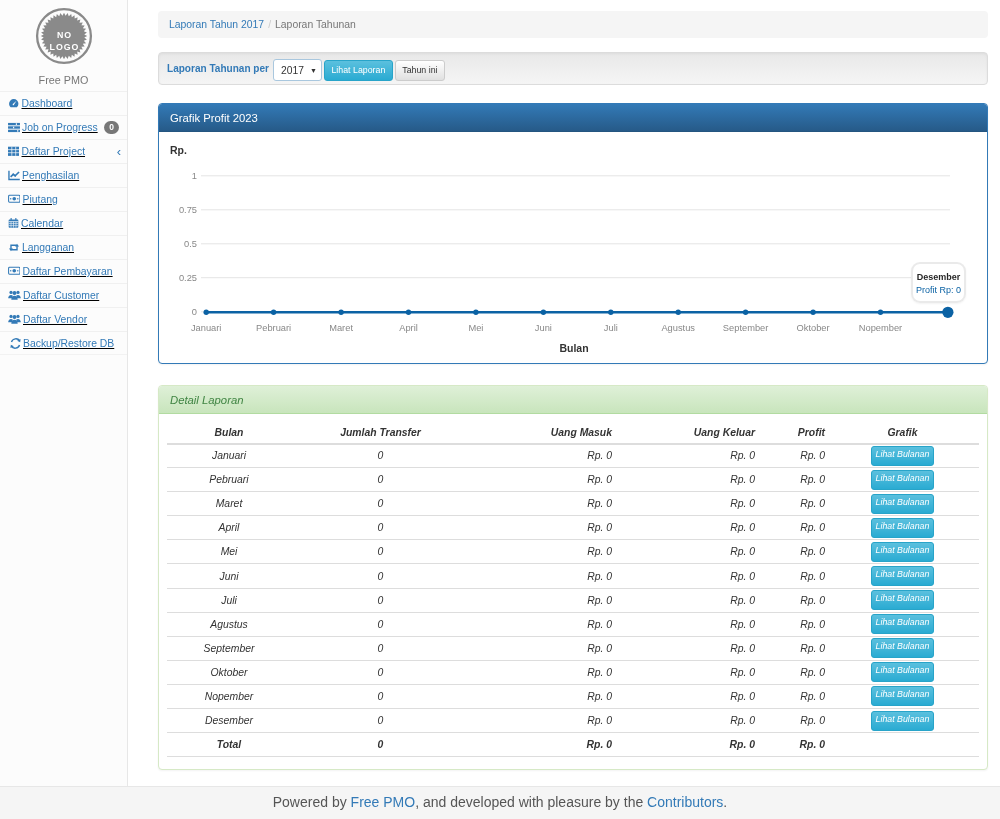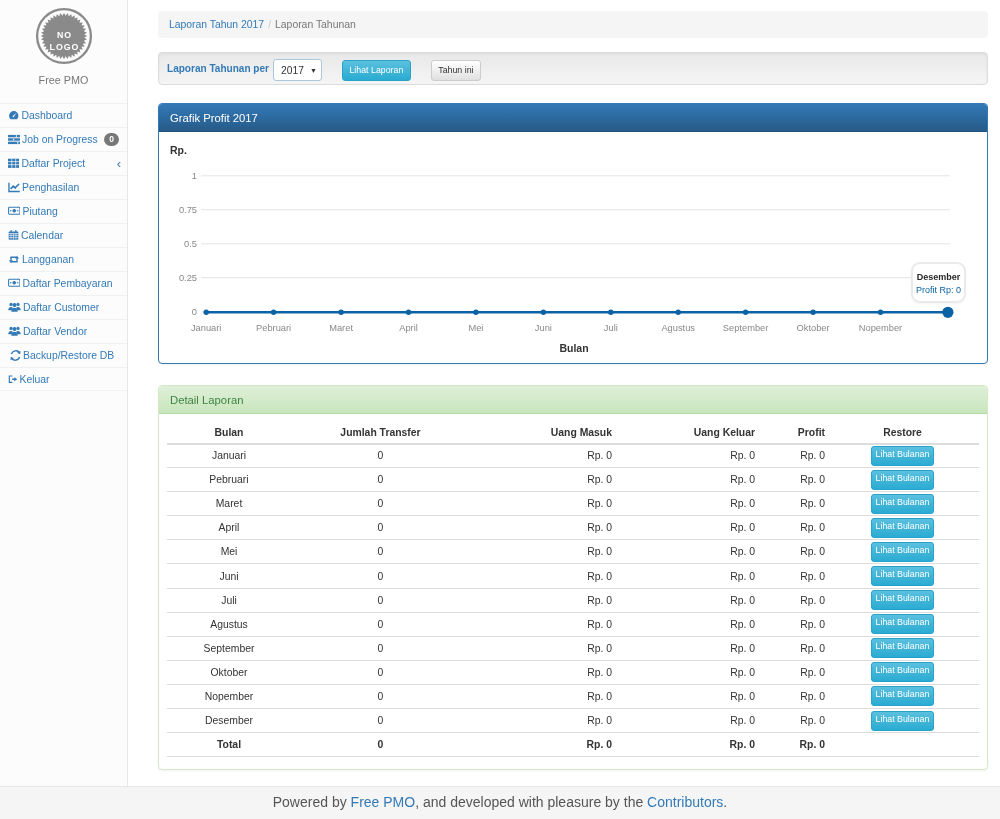--- a/index.html
+++ b/index.html
@@ -3,21 +3,21 @@
 <meta charset="utf-8">
 <style>
 * { margin:0; padding:0; box-sizing:border-box; }
 html,body { width:1000px; height:819px; background:#fff; font-family:"Liberation Sans", sans-serif; font-size:10.4px; overflow:hidden; }
 a { text-decoration:none; }
 .wrap { position:relative; width:1000px; height:786px; }
 
 .sidebar { position:absolute; left:0; top:0; width:128px; height:786px; background:#fcfcfc; border-right:1px solid #e7e7e7; }
 .logo-box { text-align:center; padding-top:7px; }
 .brand { margin-top:7px; color:#777; font-size:10.8px; }
-ul.menu { list-style:none; margin-top:17px; }
+ul.menu { list-style:none; margin-top:5px;text-decoration:underline; }
 ul.menu li { border-top:1px solid #f0f0f0; height:24px; line-height:23px; position:relative; padding-left:7.5px; white-space:nowrap; }
 ul.menu li:last-child { border-bottom:1px solid #f2f2f2; }
 ul.menu li a { color:#337ab7; font-size:10.4px; }
 ul.menu .mi { display:inline-block; margin-right:2.5px; } ul.menu svg { vertical-align:-1.5px; }
 ul.menu li:nth-child(1) svg { width:11.5px; height:10.6px; }
 ul.menu li:nth-child(2) svg { width:12px; height:11px; }
 ul.menu li:nth-child(3) svg { width:11.5px; height:10.6px; }
 ul.menu li:nth-child(4) svg { width:12px; height:11px; }
 ul.menu li:nth-child(5) svg { width:12.5px; height:11.5px; }
 ul.menu li:nth-child(6) svg { width:11px; height:10.2px; }
@@ -36,27 +36,27 @@
 .breadcrumb { background:#f5f5f5; border-radius:4px; height:27.5px; line-height:27.5px; padding:0 11px; margin-bottom:14px; color:#777; font-size:10.4px; }
 .breadcrumb a { color:#337ab7; }
 .breadcrumb .sep { color:#ccc; padding:0 4px; }
 .well { background:linear-gradient(to bottom,#e8e8e8 0,#f5f5f5 100%); border:1px solid #dcdcdc; border-radius:4px; height:33px; margin-bottom:18px; display:flex; align-items:center; padding:0 8px; box-shadow:inset 0 1px 3px rgba(0,0,0,.05); }
 .well label { color:#337ab7; font-weight:bold; font-size:10.05px; }
 .sel { display:inline-flex; align-items:center; justify-content:space-between; width:49px; height:22px; background:#fff; border:1px solid #a9c7de; border-radius:3px; margin-left:4px; padding:0 4px 0 7px; color:#333; font-size:10.3px; position:relative; top:1.7px;text-align:center; }
 .sel .car { font-size:7px; color:#333; }
 .btn { display:inline-block; text-align:center; border-radius:3px; font-size:8.8px; }
 .btn-info { background:linear-gradient(to bottom,#5bc0de 0,#2aabd2 100%); border:1px solid #28a4c9; color:#fff; }
 .btn-default { background:linear-gradient(to bottom,#fff 0,#e0e0e0 100%); border:1px solid #ccc; color:#333; }
-.btn-go { height:21px; line-height:19px; padding:0 6.5px; margin-left:20px; position:relative; top:2px; }
+.btn-go { height:21px; line-height:19px; padding:0 6.5px; margin-left:2px; position:relative; top:2px; }
 
 .panel { border-radius:4px; margin-bottom:21px; background:#fff; box-shadow:0 1px 2px rgba(0,0,0,.05); }
 .panel-primary { border:1px solid #337ab7; }
 .panel-primary .phead { background:linear-gradient(to bottom,#337ab7 0,#265a88 100%); color:#fff; border-bottom:1px solid #245580; }
 .phead { height:28px; line-height:28px; padding:0 11px; border-top-left-radius:3px; border-top-right-radius:3px; font-size:11.3px; }
-.panel-success { border:1px solid #d6e9c6; }
+.panel-success { border:1px solid #d6e9c6;font-style:italic; }
 .panel-success .phead { background:linear-gradient(to bottom,#dff0d8 0,#c8e5bc 100%); color:#3f8442; border-bottom:1px solid #b2dba1; }
 .chart-body { position:relative; height:231px; }
 
 .tbl-body { padding:7.5px 8px 12px 8px; }
 table { border-collapse:collapse; width:100%; table-layout:fixed; }
 th { font-weight:bold; border-bottom:2px solid #ddd; height:22px; font-size:10.4px; color:#333; }
 td { border-bottom:1px solid #ddd; height:24.1px; font-size:10.4px; color:#333; }
 .c { text-align:center; } .r { text-align:right; padding-right:6px; } .pil { padding-right:5px; }
 .btn-lb { width:63px; height:20px; line-height:14px; font-size:8.8px; }
 tr.total td { font-weight:bold; }
@@ -157,36 +157,32 @@
                   <path d="M3.3 10.8c0-2.4 1.4-4 3.2-4s3.2 1.6 3.2 4z"></path>
                 </g>
               </svg></span>Daftar Vendor</a></li>
       <li><a href="#"><span class="mi" style="margin-left:2px"><svg width="12" height="12" viewBox="0 0 12 12">
                 <g fill="none" stroke="#337ab7" stroke-width="1.5">
                   <path d="M10.6 3.2A5 5 0 0 0 1.6 4.4"></path>
                   <path d="M1.4 8.8a5 5 0 0 0 9-1.2"></path>
                 </g>
                 <path fill="#337ab7" d="M11.5 1l-.4 3.6L7.7 3zM.5 11l.4-3.6L4.3 9z"></path>
               </svg></span>Backup/Restore DB</a></li>
-      <li><a href="#"><span class="mi"><svg width="13" height="12" viewBox="0 0 13 12">
-                <path fill="#337ab7" d="M1 .8h5v1.6H2.6v7.2H6v1.6H1z"></path>
-                <path fill="#337ab7" d="M5.6 4.9h3V3.2L13 6 8.6 8.8V7H5.6z"></path>
-              </svg></span>Keluar</a></li>
     </ul>
   </div>
   <div class="main">
     <div class="breadcrumb"><a href="#">Laporan Tahun 2017</a><span class="sep">/</span>Laporan Tahunan</div>
     <div class="well">
       <label>Laporan Tahunan per</label>
       <span class="sel">2017<span class="car">▼</span></span>
       <span class="btn btn-info btn-go">Lihat Laporan</span>
       <span class="btn btn-default btn-go">Tahun ini</span>
     </div>
     <div class="panel panel-primary">
-      <div class="phead">Grafik Profit 2017</div>
+      <div class="phead">Grafik Profit 2023</div>
       <div class="chart-body" id="chart">
           <svg width="828" height="231" style="position:absolute;left:0;top:0">
 <line x1="42" y1="43.8" x2="791" y2="43.8" stroke="#e4e4e4" stroke-width="1"></line>
 <text x="38" y="47.3" text-anchor="end" font-size="9.3" fill="#888">1</text>
 <line x1="42" y1="77.8" x2="791" y2="77.8" stroke="#e4e4e4" stroke-width="1"></line>
 <text x="38" y="81.3" text-anchor="end" font-size="9.3" fill="#888">0.75</text>
 <line x1="42" y1="111.8" x2="791" y2="111.8" stroke="#e4e4e4" stroke-width="1"></line>
 <text x="38" y="115.3" text-anchor="end" font-size="9.3" fill="#888">0.5</text>
 <line x1="42" y1="145.7" x2="791" y2="145.7" stroke="#e4e4e4" stroke-width="1"></line>
 <text x="38" y="149.2" text-anchor="end" font-size="9.3" fill="#888">0.25</text>
@@ -237,21 +233,21 @@
               <col style="width:70px">
               <col>
             </colgroup>
           <thead>
               <tr>
                 <th class="c">Bulan</th>
                 <th class="c">Jumlah Transfer</th>
                 <th class="r">Uang Masuk</th>
                 <th class="r">Uang Keluar</th>
                 <th class="r">Profit</th>
-                <th class="c pil">Restore</th>
+                <th class="c pil">Grafik</th>
               </tr>
             </thead>
           <tbody>
           <tr>
                 <td class="c">Januari</td>
                 <td class="c">0</td>
                 <td class="r">Rp. 0</td>
                 <td class="r">Rp. 0</td>
                 <td class="r">Rp. 0</td>
                 <td class="c pil"><span class="btn btn-info btn-lb">Lihat Bulanan</span></td>

